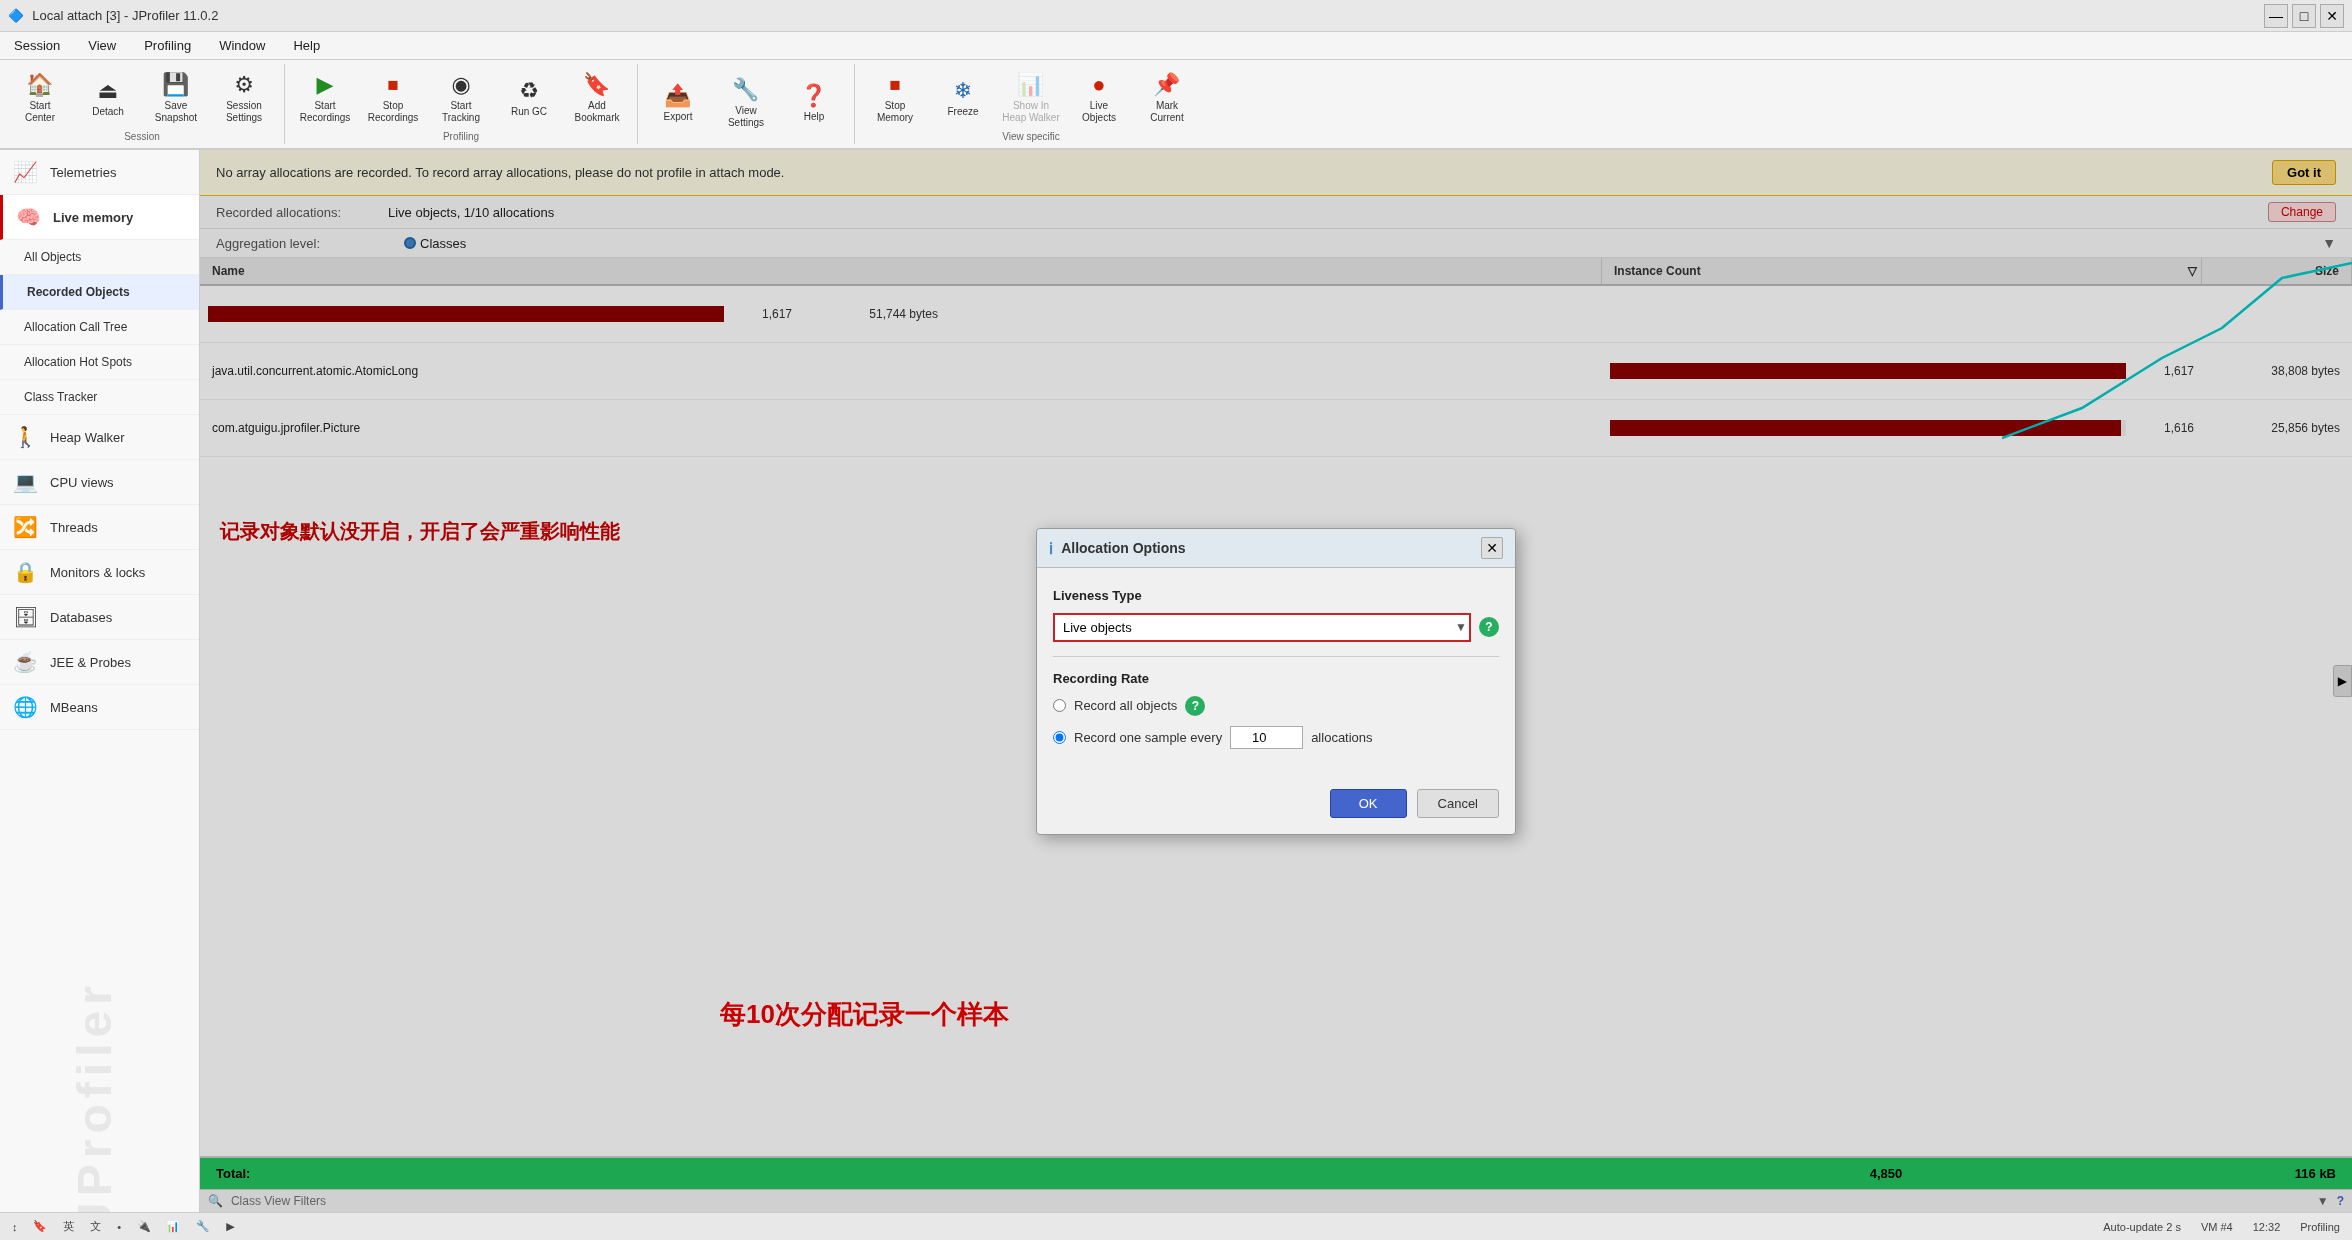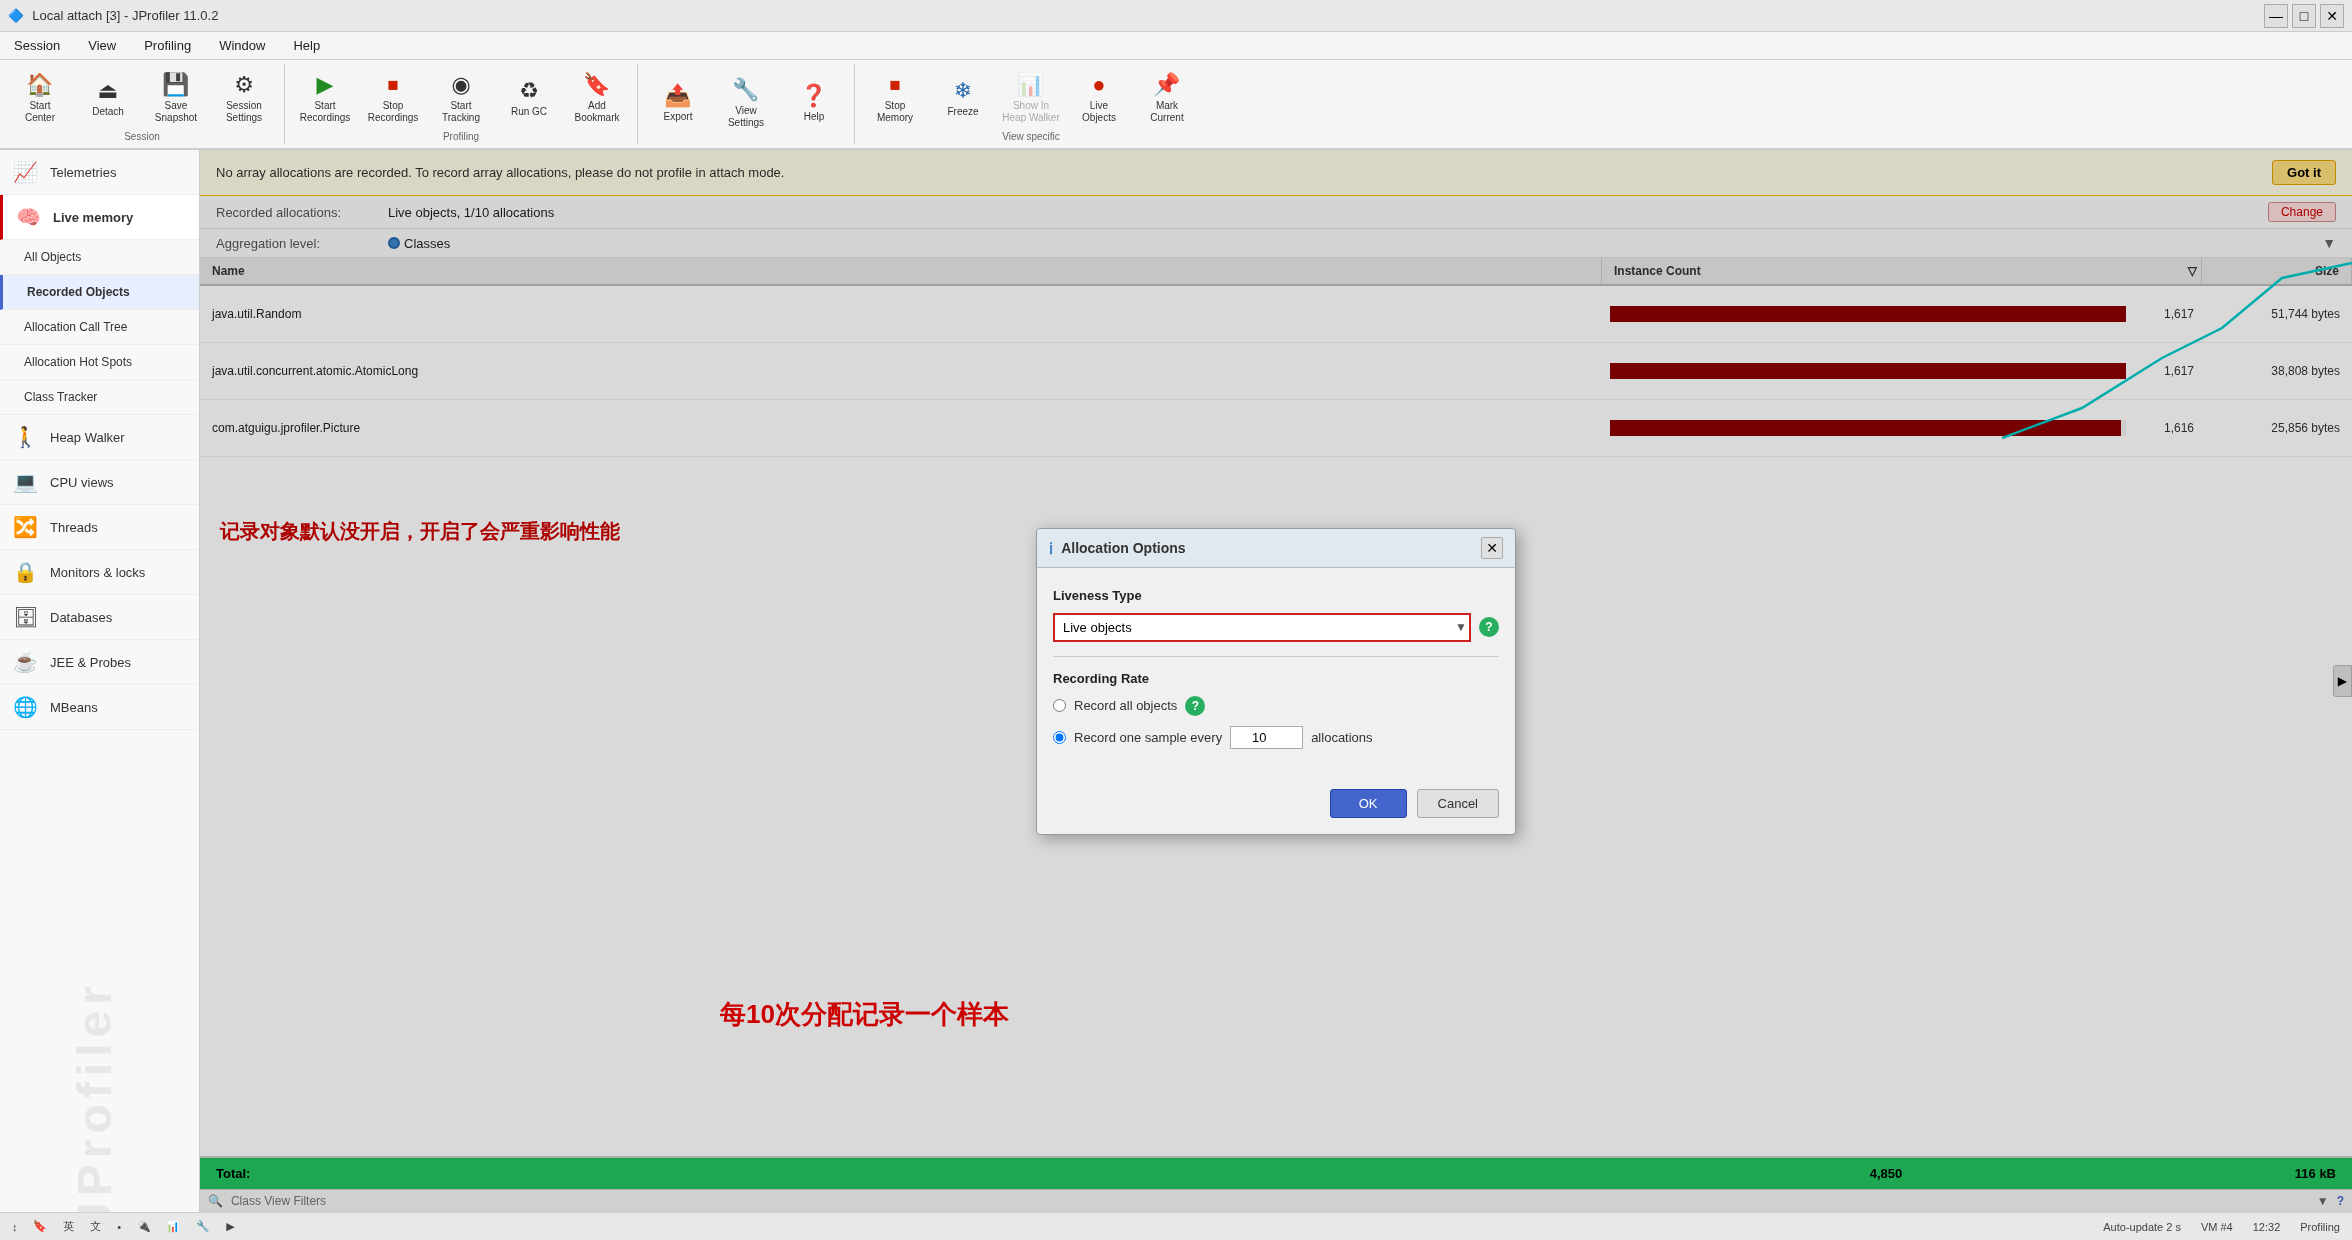--- a/index.html
+++ b/index.html
@@ -160,21 +160,21 @@
       font-size: 12px;
       border-radius: 3px;
       color: #cc0000;
     }
 
     
     .aggregation-bar {
       display: flex;
       align-items: center;
       padding: 6px 16px;
-      gap: 12px;
+      gap: 28px;
       border-bottom: 1px solid #ddd;
       background: #fafafa;
     }
     .aggregation-bar-label { color: #555; font-size: 13px; min-width: 160px; }
     .aggregation-option { display: flex; align-items: center; gap: 4px; font-size: 13px; color: #222; cursor: pointer; }
     .aggregation-dot { width: 12px; height: 12px; border-radius: 50%; background: #4488cc; border: 2px solid #2266aa; }
     .aggregation-expand { margin-left: auto; cursor: pointer; color: #666; font-size: 14px; }
 
     
     .data-table { flex: 1; overflow: auto; }
@@ -517,21 +517,20 @@
       <div class="table-header">
         <div class="table-header-cell th-name">Name</div>
         <div class="table-header-cell th-count">
           <span>Instance Count</span>
           <span style="cursor:pointer;">▽</span>
         </div>
         <div class="table-header-cell th-size">Size</div>
       </div>
 
       <div class="table-row">
-        <div class="td-name">java.util.Random</div>
         <div class="td-count">
           <div class="td-bar-wrap">
             <div class="td-bar" style="width:100%;"></div>
           </div>
           <span class="td-count-val">1,617</span>
         </div>
         <div class="td-size">51,744 bytes</div>
       </div>
 
       <div class="table-row">

